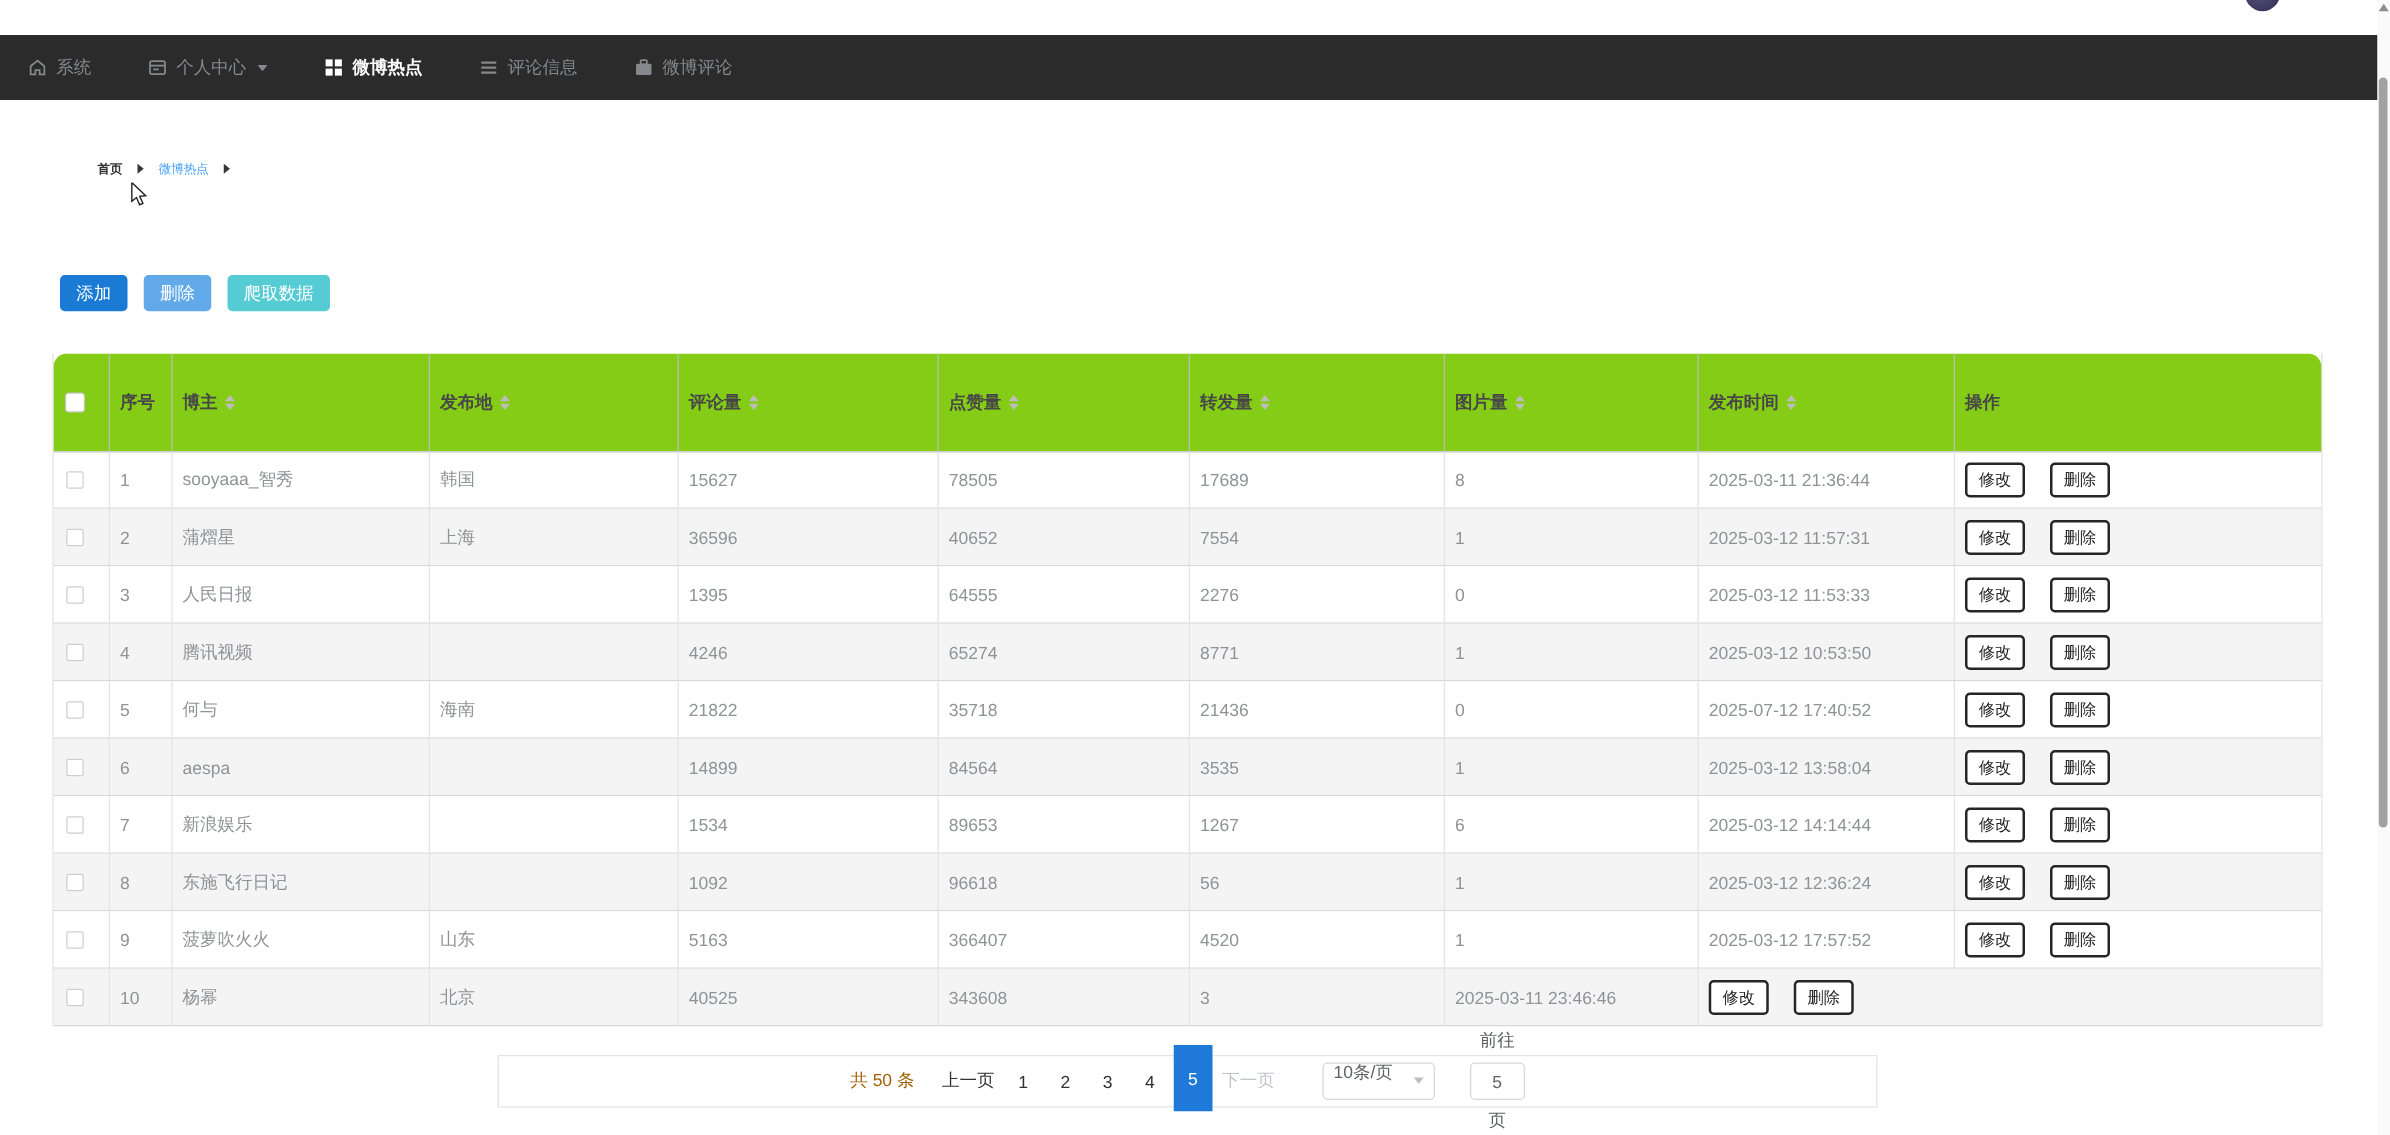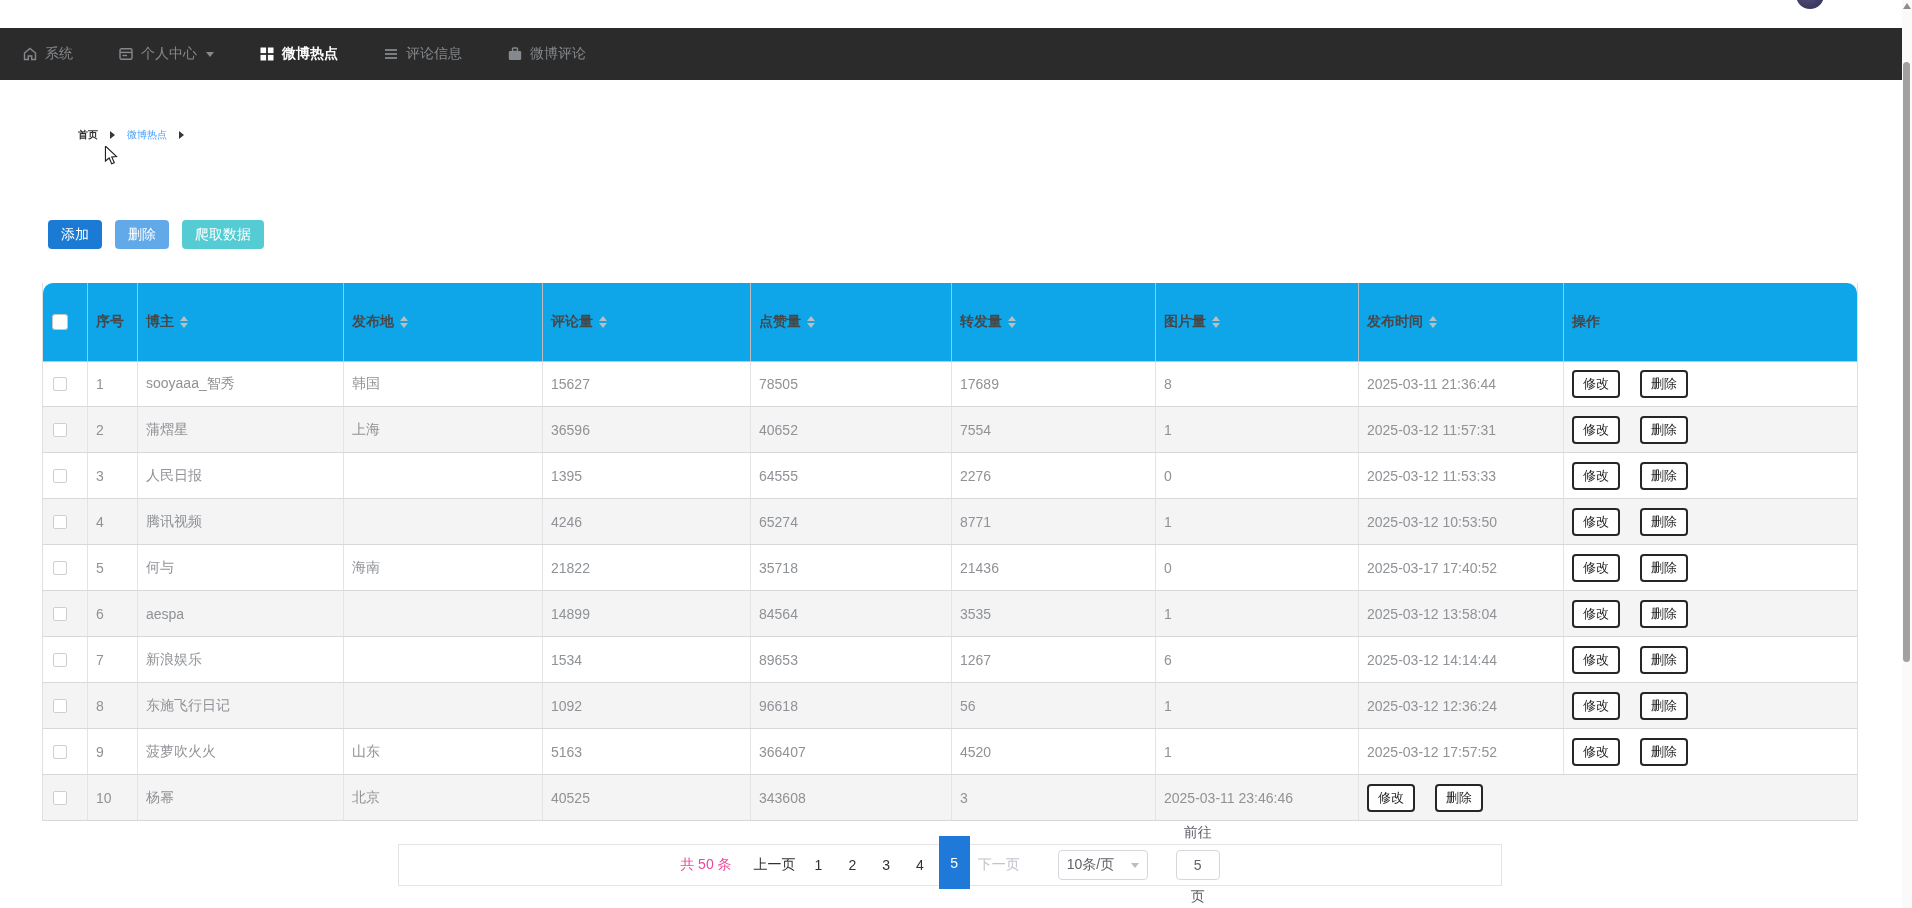--- a/index.html
+++ b/index.html
@@ -40,21 +40,21 @@
   .btn { height:29px; border:none; border-radius:4px; color:#fff; font-size:14px;
     padding:0 13px; cursor:pointer; font-family:inherit; }
   .btn-add   { background:#1b7ad3; }
   .btn-del   { background:#61a9e9; }
   .btn-crawl { background:#55cbd3; }
 
   
   .table { position:absolute; left:42px; top:283px; width:1816px; font-size:14px;
     --cols:45px 50px 206px 199px 208px 201px 204px 203px 205px 295px; }
   .tr { display:grid; grid-template-columns:var(--cols); }
-  .thead { background:#0ea5e9; height:78px; border-radius:10px 10px 0 0; }
+  .thead { background:#84cc16; height:78px; border-radius:10px 10px 0 0; }
   .th { display:flex; align-items:center; padding-left:8px; color:#474747; font-weight:bold;
     border-right:1px solid #bcbcbc; }
   .th:last-child { border-right:none; }
   .tbody .tr { height:46px; background:#fff; border-bottom:1px solid #d8d8d8; }
   .tbody .tr.striped { background:#f4f4f5; }
   .tbody .tr:first-child { border-top:1px solid #c4c4c4; }
   .td { display:flex; align-items:center; padding-left:8px; color:#8f9296;
     border-right:1px solid #e4e4e4; overflow:hidden; white-space:nowrap; }
   .td:last-child { border-right:none; }
   .table { border-left:1px solid #e0e0e0; border-right:1px solid #e0e0e0; }
@@ -69,29 +69,29 @@
   .caret .down { border-top:5px solid #bdbdbd; }
 
   .op-cell { display:flex; gap:20px; align-items:center; }
   .op-btn { background:#fff; border:2px solid #262626; border-radius:4px; color:#262626;
     font-size:13px; padding:3px 9px; cursor:pointer; font-family:inherit; }
 
   
   .pagebar { position:absolute; left:398px; top:844px; width:1104px; height:42px;
     background:#fff; border:1px solid #e4e4e4; display:flex; align-items:center;
     justify-content:center; font-size:14px; color:#303133; overflow:visible; }
-  .pg-total { color:#ec4899; margin-right:16px; }
+  .pg-total { color:#a16207; margin-right:16px; }
   .pg-prev { margin:0 6px; cursor:pointer; }
   .pg-next { margin:0 6px; color:#c0c4cc; cursor:default; }
   .page-list { display:flex; align-items:center; }
   .page-num { padding:0 13px; cursor:pointer; color:#303133; }
   .page-num.active { background:#1f79d8; color:#fff; padding:0; width:31px; height:53px;
     display:flex; align-items:center; justify-content:center; margin:-8px 2px -3px 2px; }
   .page-size { margin-left:32px; width:90px; height:30px; border:1px solid #d4d7dc; border-radius:4px;
-    display:flex; align-items:center; justify-content:space-between; padding:0 8px; color:#606266; cursor:pointer; }
+    display:flex; align-items:flex-end; justify-content:space-between; padding:12px 8px; color:#606266; cursor:pointer; }
   .ps-caret { width:0; height:0; border-left:4px solid transparent; border-right:4px solid transparent;
     border-top:5px solid #b9bdc4; }
   .goto { display:flex; align-items:center; gap:8px; margin-left:28px; color:#5a5e64;flex-direction:column; }
   .goto-input { width:44px; height:30px; border:1px solid #d4d7dc; border-radius:4px;
     text-align:center; font-size:14px; color:#606266; font-family:inherit; outline:none; }
 </style>
 </head>
 <body>
 
 <div class="avatar"></div>
@@ -305,21 +305,21 @@
     <div class="td">
           <span class="cb"></span>
         </div>
     <div class="td">5</div>
     <div class="td">何与</div>
     <div class="td">海南</div>
     <div class="td">21822</div>
     <div class="td">35718</div>
     <div class="td">21436</div>
     <div class="td">0</div>
-    <div class="td">2025-03-17 17:40:52</div>
+    <div class="td">2025-07-12 17:40:52</div>
     <div class="td op-cell">
       <button class="op-btn">修改</button>
       <button class="op-btn">删除</button>
     </div>
   </div>
 
   <div class="tr striped">
     <div class="td">
           <span class="cb"></span>
         </div>

